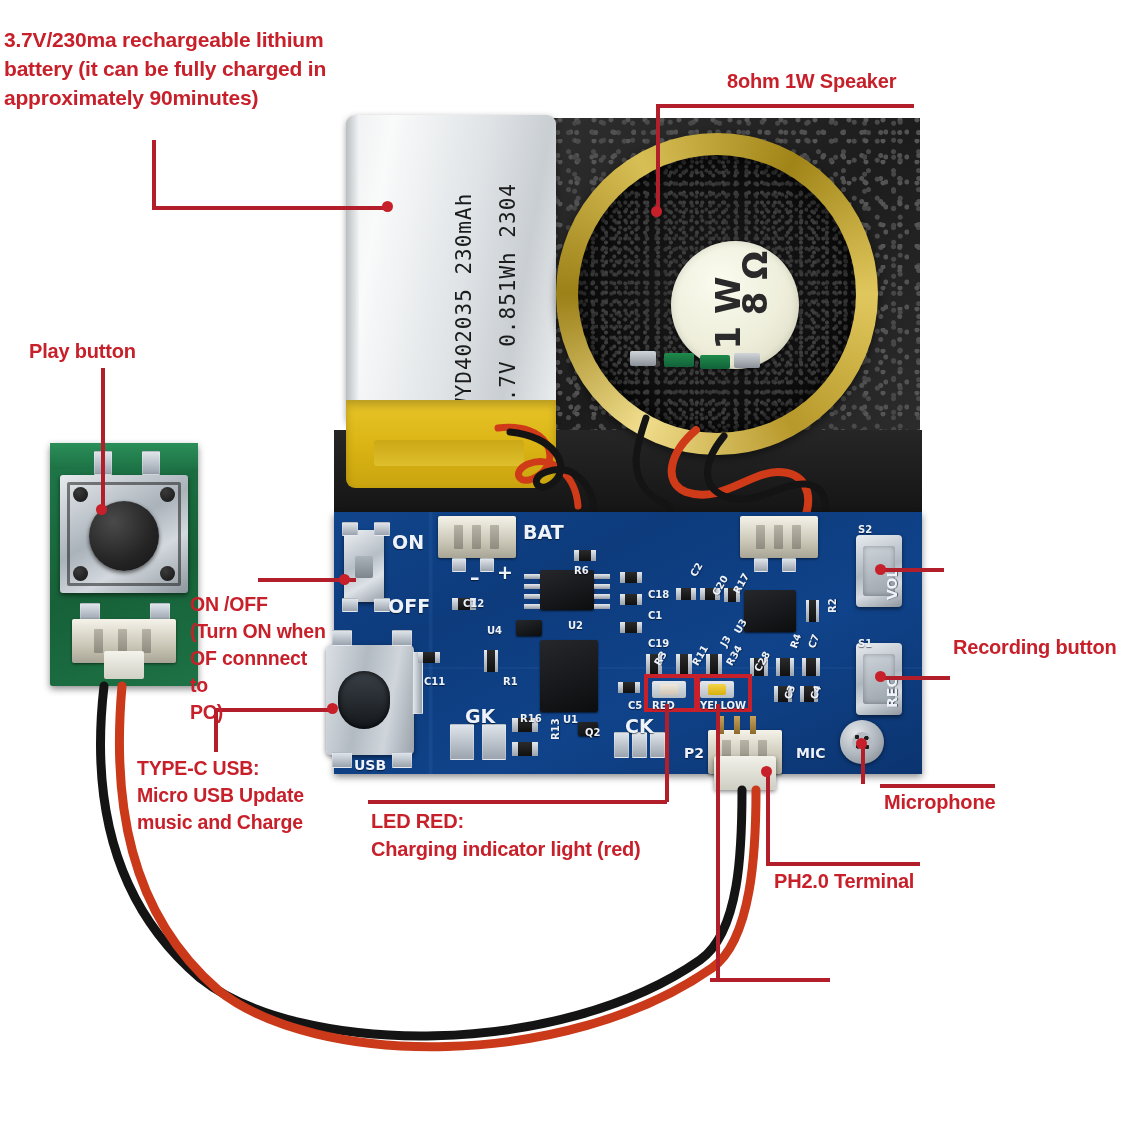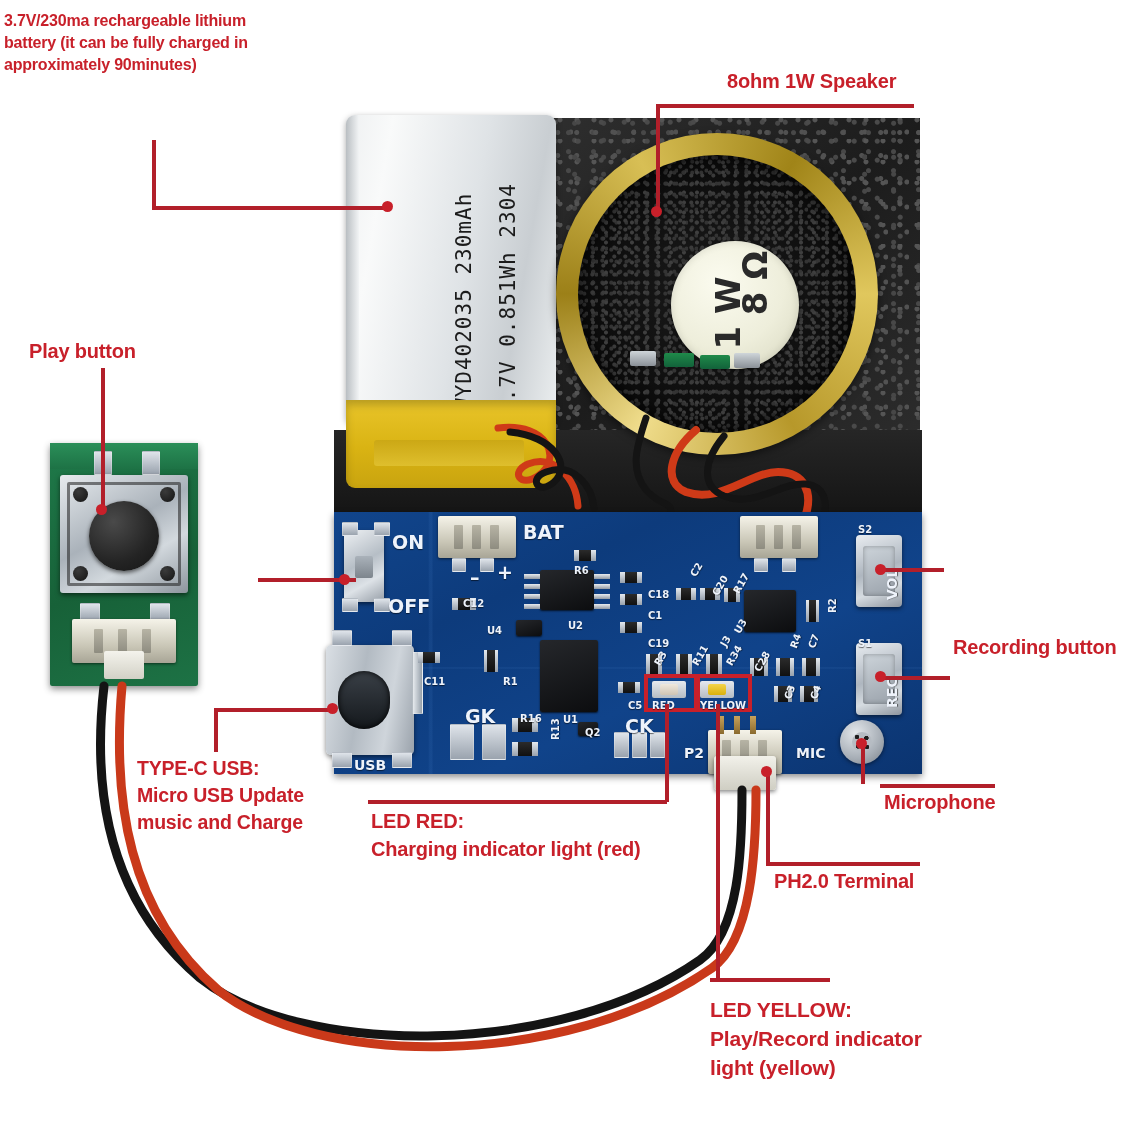--- a/index.html
+++ b/index.html
@@ -405,40 +405,41 @@
   <div class="dot" style="left:875px;top:671px;"></div>
 
   <div class="ln lnv" style="left:861px;top:742px;height:42px;"></div>
   <div class="ln lnh" style="left:880px;top:784px;width:115px;"></div>
   <div class="dot" style="left:856px;top:738px;"></div>
 
   <div class="ln lnv" style="left:766px;top:770px;height:96px;"></div>
   <div class="ln lnh" style="left:766px;top:862px;width:154px;"></div>
   <div class="dot" style="left:761px;top:766px;"></div>
 
-  <div class="anno" style="left:4px;top:10px;font-size:16px;width:360px;">3.7V/230ma rechargeable lithium
+  <div class="anno" style="left:4px;top:26px;font-size:21px;width:360px;">3.7V/230ma rechargeable lithium
 battery (it can be fully charged in
 approximately 90minutes)</div>
 
   <div class="anno" style="left:727px;top:68px;font-size:20px;">8ohm 1W Speaker</div>
 
   <div class="anno" style="left:29px;top:338px;font-size:20px;">Play button</div>
 
+  <div class="anno" style="left:190px;top:591px;font-size:19.5px;width:140px;">ON /OFF
+(Turn ON when
+OF connnect to
+PC)</div>
 
   <div class="anno" style="left:371px;top:808px;font-size:20px;width:300px;">LED RED:
 Charging indicator light (red)</div>
 
   <div class="anno" style="left:137px;top:755px;font-size:19.5px;width:200px;">TYPE-C USB:
 Micro USB Update
 music and Charge</div>
 
 
   <div class="anno" style="left:953px;top:634px;font-size:20px;">Recording button</div>
 
   <div class="anno" style="left:884px;top:789px;font-size:20px;">Microphone</div>
 
   <div class="anno" style="left:774px;top:868px;font-size:20px;">PH2.0 Terminal</div>
 
-  <div class="anno" style="left:710px;top:996px;font-size:21px;width:260px;">LED YELLOW:
-Play/Record indicator
-light (yellow)</div>
 
 </div>
 
 </body></html>

